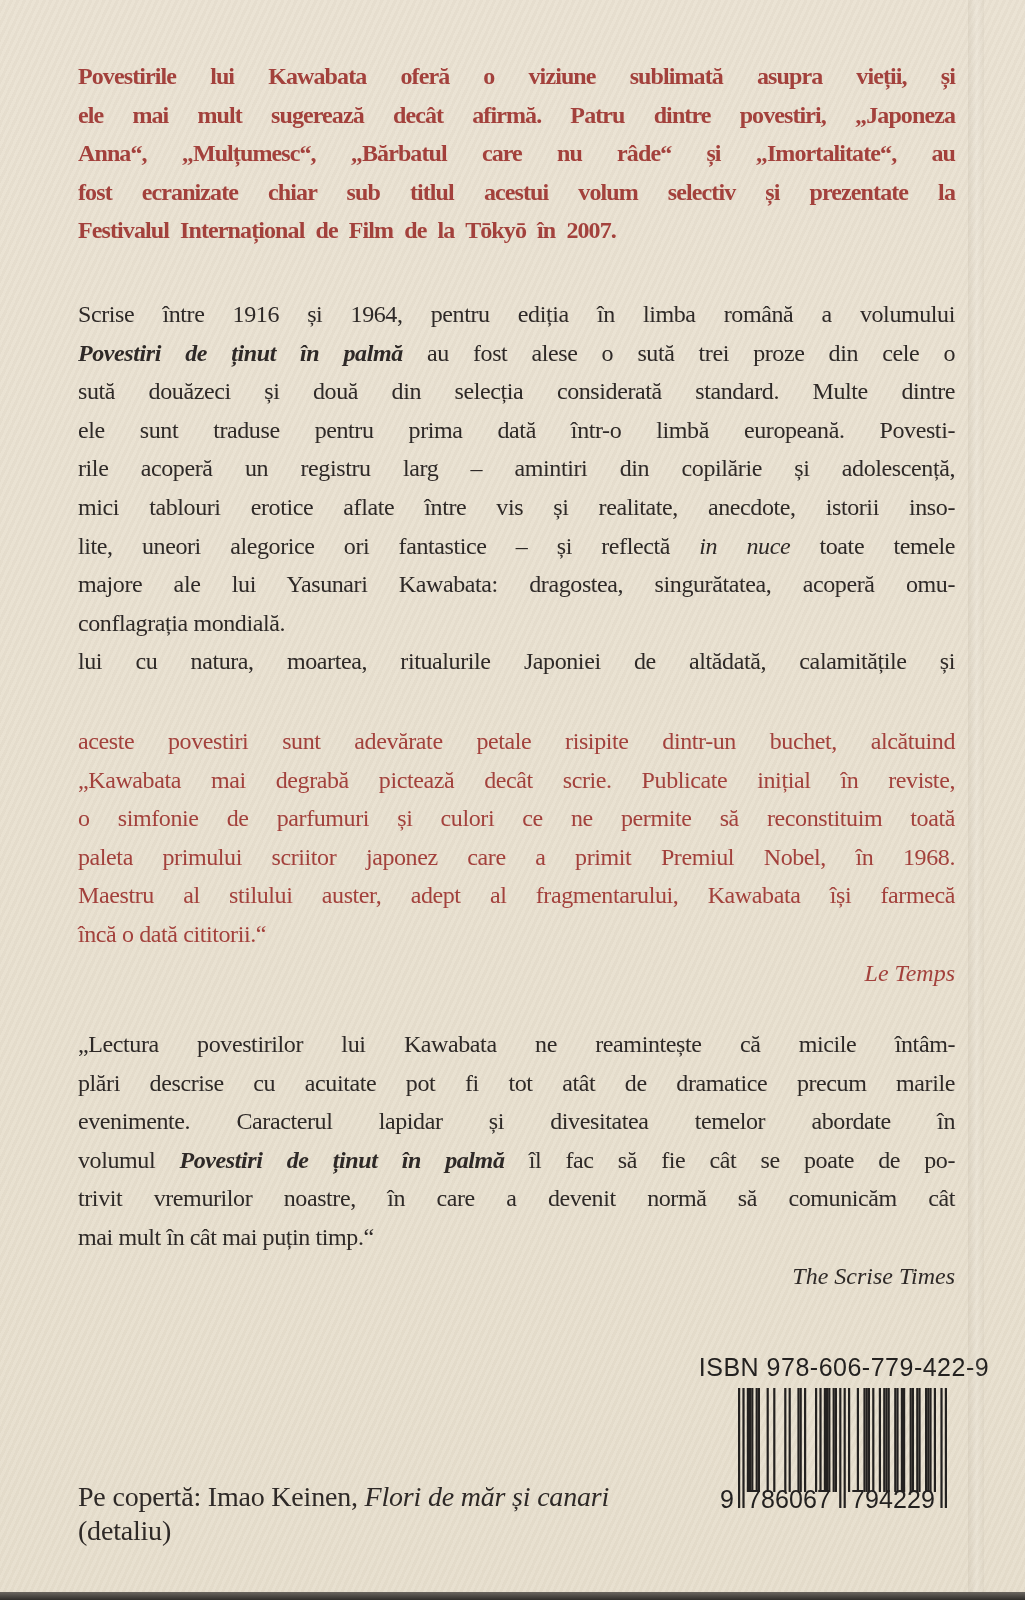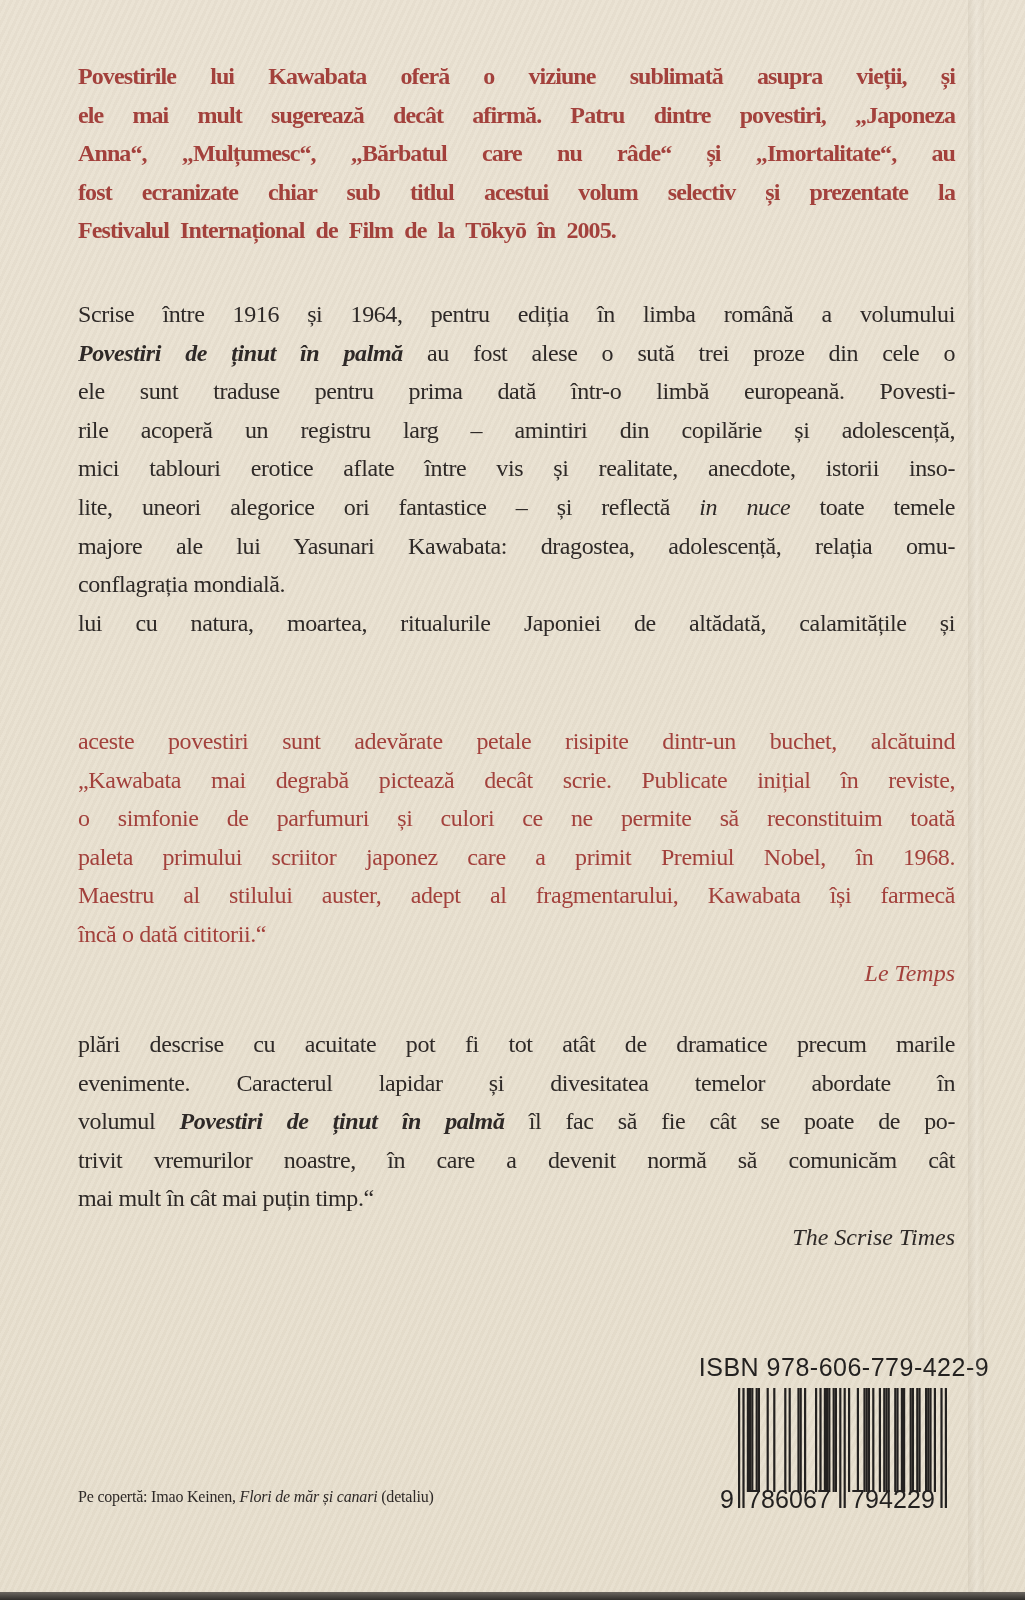--- a/index.html
+++ b/index.html
@@ -24,21 +24,21 @@
   .para.boldp{font-weight:bold;letter-spacing:-0.9px;}
   .line{text-align:justify;text-align-last:justify;}
   .line.short{text-align-last:left;}
   .line.spread{word-spacing:6px;}
   .attribution{text-align:right;font-style:italic;letter-spacing:0;}
   .seg-n{}
   .seg-i{font-style:italic;}
   .seg-bi{font-style:italic;font-weight:bold;}
   .credit{
     position:absolute;left:78px;top:1480px;width:600px;
-    font-family:"Liberation Serif",serif;font-size:16px;line-height:34px;
+    font-family:"Liberation Serif",serif;font-size:28px;line-height:34px;
     color:#2e2927;letter-spacing:-0.2px;
   }
   .isbn-label{
     position:absolute;left:694px;top:1352px;width:300px;text-align:center;
     font-family:"Liberation Sans",sans-serif;font-size:25px;line-height:30px;
     color:#232120;letter-spacing:0.5px;
   }
   .barcode{position:absolute;left:716px;top:1388px;width:236px;height:124px;}
   .bottom-strip{
     position:absolute;left:0;right:0;bottom:0;height:8px;
@@ -52,46 +52,48 @@
 </head>
 <body>
 
 <div class="cover">
 
   <div class="para red boldp" style="top:57px">
     <div class="line"><span class="seg-n">Povestirile lui Kawabata oferă o viziune sublimată asupra vieții, și</span></div>
     <div class="line"><span class="seg-n">ele mai mult sugerează decât afirmă. Patru dintre povestiri, „Japoneza</span></div>
     <div class="line"><span class="seg-n">Anna“, „Mulțumesc“, „Bărbatul care nu râde“ și „Imortalitate“, au</span></div>
     <div class="line"><span class="seg-n">fost ecranizate chiar sub titlul acestui volum selectiv și prezentate la</span></div>
-    <div class="line short spread"><span class="seg-n">Festivalul Internațional de Film de la Tōkyō în 2005.</span></div>
+    <div class="line short spread"><span class="seg-n">Festivalul Internațional de Film de la Tōkyō în 2007.</span></div>
   </div>
 
   <div class="para" style="top:295px">
     <div class="line"><span class="seg-n">Scrise între 1916 și 1964, pentru ediția în limba română a volumului</span></div>
     <div class="line"><span class="seg-bi">Povestiri de ținut în palmă</span><span class="seg-n"> au fost alese o sută trei proze din cele o</span></div>
+    <div class="line"><span class="seg-n">sută douăzeci și două din selecția considerată standard. Multe dintre</span></div>
     <div class="line"><span class="seg-n">ele sunt traduse pentru prima dată într-o limbă europeană. Povesti-</span></div>
     <div class="line"><span class="seg-n">rile acoperă un registru larg – amintiri din copilărie și adolescență,</span></div>
     <div class="line"><span class="seg-n">mici tablouri erotice aflate între vis și realitate, anecdote, istorii inso-</span></div>
     <div class="line"><span class="seg-n">lite, uneori alegorice ori fantastice – și reflectă </span><span class="seg-i">in nuce</span><span class="seg-n"> toate temele</span></div>
-    <div class="line"><span class="seg-n">majore ale lui Yasunari Kawabata: dragostea, adolescență, relația omu-</span></div>
+    <div class="line"><span class="seg-n">majore ale lui Yasunari Kawabata: dragostea, singurătatea, acoperă omu-</span></div>
     <div class="line short"><span class="seg-n">conflagrația mondială.</span></div>
     <div class="line"><span class="seg-n">lui cu natura, moartea, ritualurile Japoniei de altădată, calamitățile și</span></div>
   </div>
 
   <div class="para red" style="top:722px">
     <div class="line"><span class="seg-n">aceste povestiri sunt adevărate petale risipite dintr-un buchet, alcătuind</span></div>
     <div class="line"><span class="seg-n">„Kawabata mai degrabă pictează decât scrie. Publicate inițial în reviste,</span></div>
     <div class="line"><span class="seg-n">o simfonie de parfumuri și culori ce ne permite să reconstituim toată</span></div>
     <div class="line"><span class="seg-n">paleta primului scriitor japonez care a primit Premiul Nobel, în 1968.</span></div>
     <div class="line"><span class="seg-n">Maestru al stilului auster, adept al fragmentarului, Kawabata își farmecă</span></div>
     <div class="line short"><span class="seg-n">încă o dată cititorii.“</span></div>
     <div class="attribution">Le Temps</div>
   </div>
 
   <div class="para" style="top:1025px">
+    <div class="line"><span class="seg-n">„Lectura povestirilor lui Kawabata ne reamintește că micile întâm-</span></div>
     <div class="line"><span class="seg-n">plări descrise cu acuitate pot fi tot atât de dramatice precum marile</span></div>
     <div class="line"><span class="seg-n">evenimente. Caracterul lapidar și divesitatea temelor abordate în</span></div>
     <div class="line"><span class="seg-n">volumul </span><span class="seg-bi">Povestiri de ținut în palmă</span><span class="seg-n"> îl fac să fie cât se poate de po-</span></div>
     <div class="line"><span class="seg-n">trivit vremurilor noastre, în care a devenit normă să comunicăm cât</span></div>
     <div class="line short"><span class="seg-n">mai mult în cât mai puțin timp.“</span></div>
     <div class="attribution">The Scrise Times</div>
   </div>
 
   <div class="credit"><span class="seg-n">Pe copertă: Imao Keinen, </span><span class="seg-i">Flori de măr și canari</span><span class="seg-n"> (detaliu)</span></div>
 

